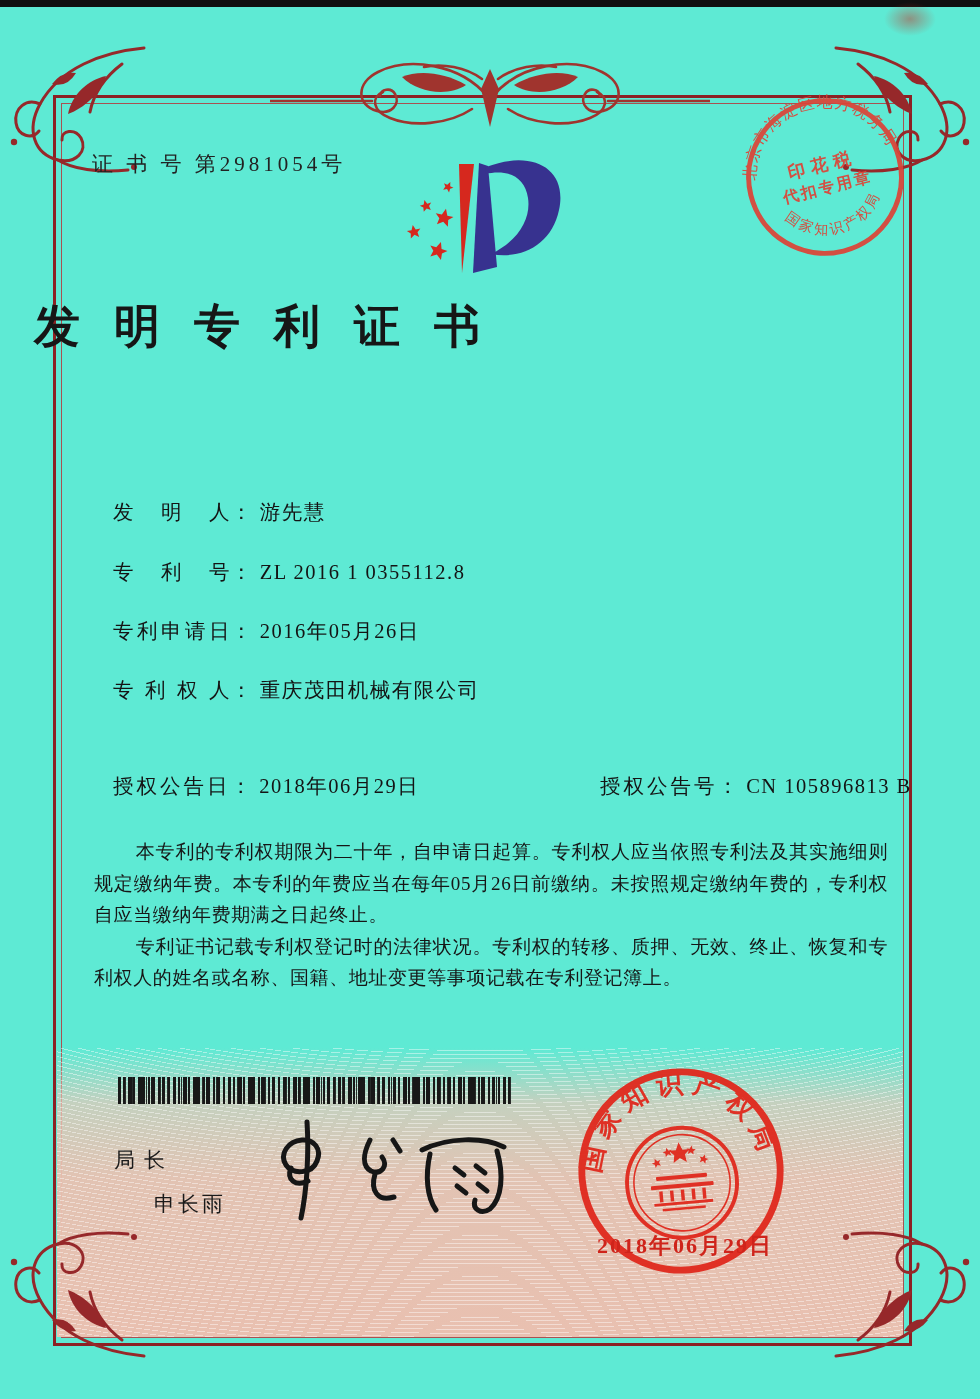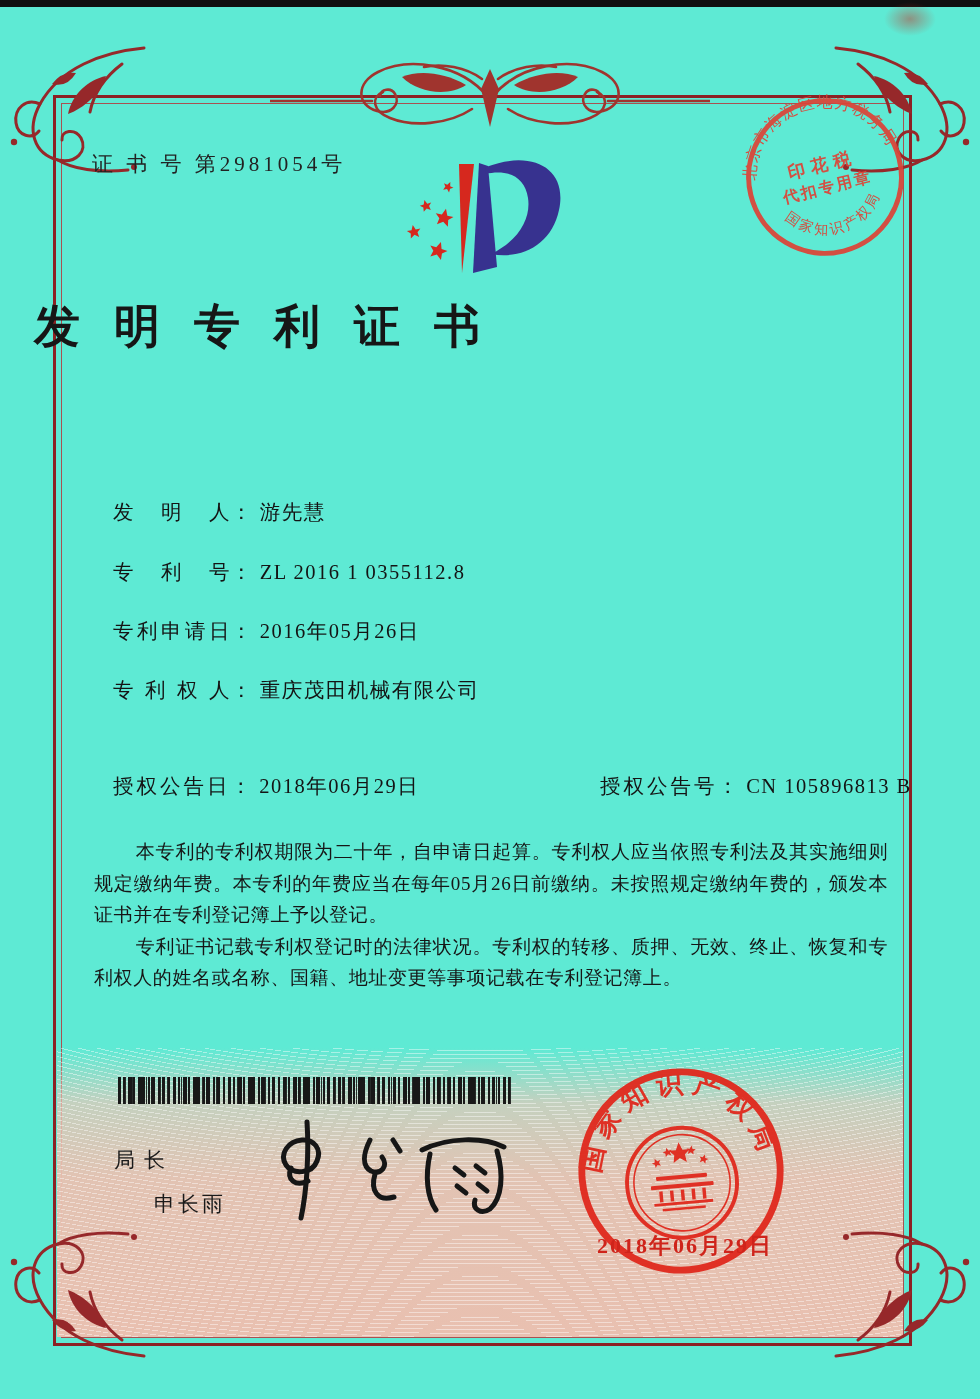--- a/index.html
+++ b/index.html
@@ -201,21 +201,21 @@
   <div class="row" style="top:772px;">
     <span class="label5">授权公告日</span><span>：</span>
     <span>2018年06月29日</span>
     <span class="grant2">
       <span class="label5">授权公告号</span><span>：</span>
       <span>CN 105896813 B</span>
     </span>
   </div>
 
   <div class="body-text">
-    <p>本专利的专利权期限为二十年，自申请日起算。专利权人应当依照专利法及其实施细则规定缴纳年费。本专利的年费应当在每年05月26日前缴纳。未按照规定缴纳年费的，颁发本证书并在专利登记簿上予以登记。</p>
+    <p>本专利的专利权期限为二十年，自申请日起算。专利权人应当依照专利法及其实施细则规定缴纳年费。本专利的年费应当在每年05月26日前缴纳。未按照规定缴纳年费的，专利权自应当缴纳年费期满之日起终止。</p>
     <p>专利证书记载专利权登记时的法律状况。专利权的转移、质押、无效、终止、恢复和专利权人的姓名或名称、国籍、地址变更等事项记载在专利登记簿上。</p>
   </div>
 
   <div class="barcode"></div>
 
   <div class="director-title">局长</div>
   <div class="director-name">申长雨</div>
 
   <svg class="signature" viewBox="0 0 275 120">
     <g stroke="#161616" fill="none" stroke-width="5" stroke-linecap="round" stroke-linejoin="round">

